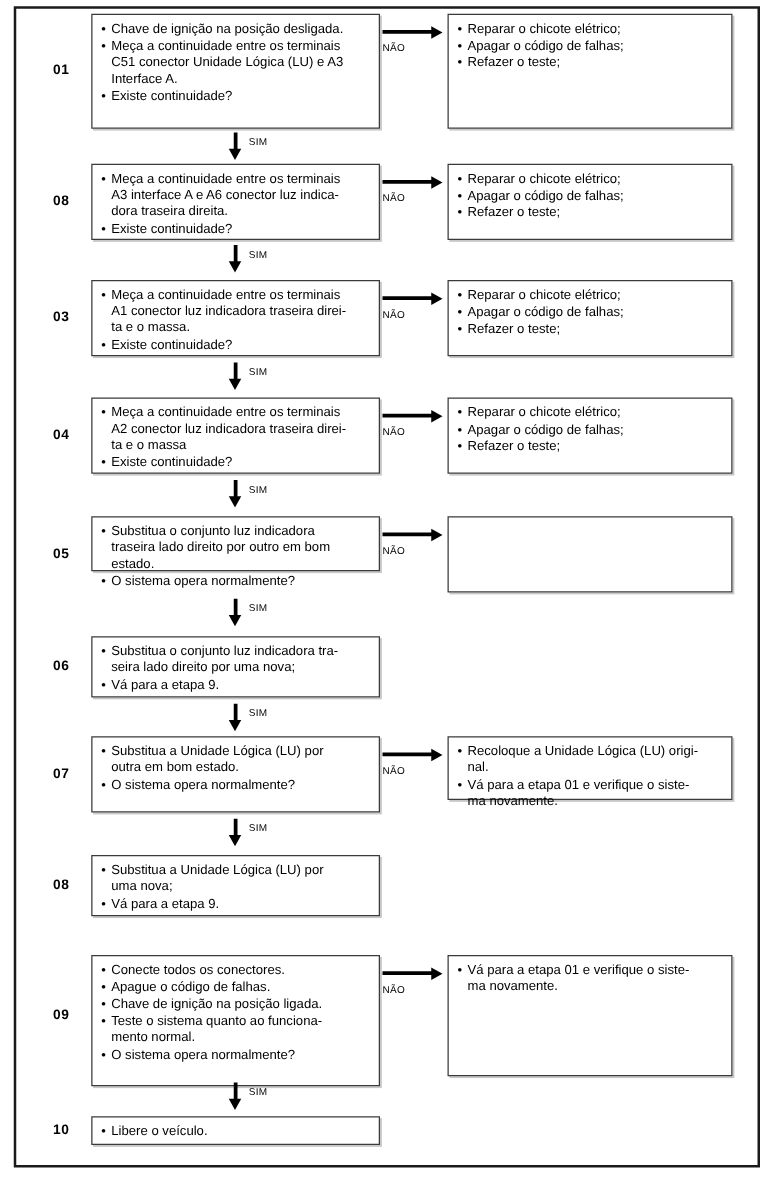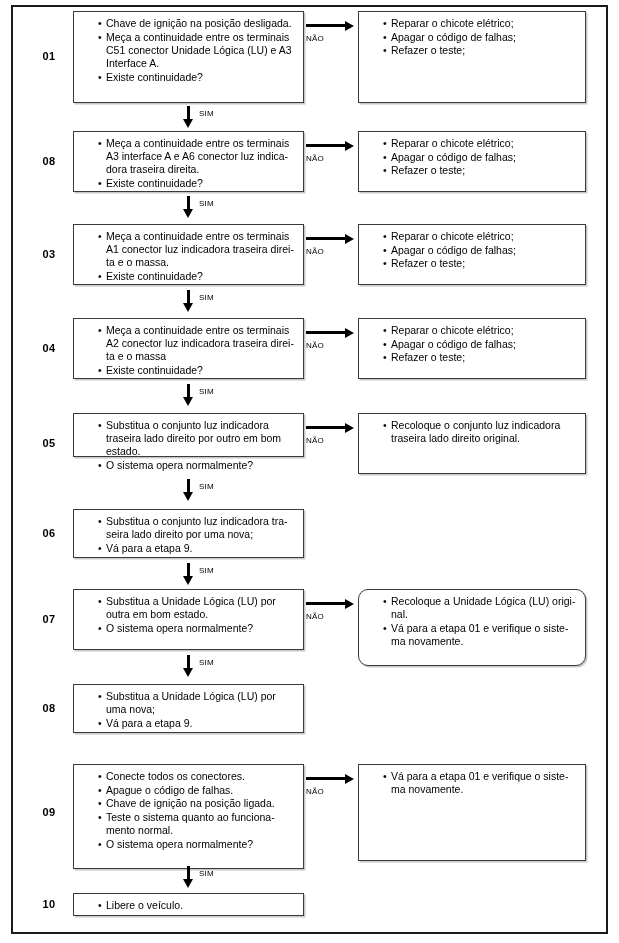--- a/index.html
+++ b/index.html
@@ -29,21 +29,20 @@
     font-size: 11px;
     font-weight: bold;
     color: #000;
     letter-spacing: 0.4px;
   }
   .box {
     position: absolute;
     border: 1.5px solid #3a3a3a;
     background: #ffffff;
     box-shadow: 1.5px 1.5px 0 0 #c8c8c8;
-    padding-left: 17px;
   }
   .box.left  { left: 73px; width: 231px; }
   .box.right { left: 358px; width: 228px; }
   .box ul {
     list-style: none;
     padding: 5px 6px 4px 7px;
     margin: 0;
   }
   .box li {
     position: relative;
@@ -234,22 +233,20 @@
         <div class="box left" style="top: 406px; left: 60px; height: 44px;">
           <ul>
             <li>Substitua o conjunto luz indicadora
 traseira lado direito por outro em bom
 estado.</li>
             <li>O sistema opera normalmente?</li>
           </ul>
         </div>
         <div class="box right" style="top: 406px; left: 345px; height: 61px;">
           <ul>
-            <li>Recoloque o conjunto luz indicadora
-traseira lado direito original.</li>
           </ul>
         </div>
         <div class="h-arrow" style="left: 293px; top: 416px;">
           <div class="shaft"></div>
           <div class="head"></div>
         </div>
         <div class="h-label" style="left: 293px; top: 429px;">NÃO</div>
         <div class="v-arrow" style="left: 170px; top: 472px; height: 22px;">
           <div class="shaft" style="height:14px"></div>
           <div class="head"></div>
@@ -269,21 +266,21 @@
         </div>
         <div class="v-label" style="left: 186px; top: 559px;">SIM</div>
         <div class="step-num" style="left: 21px; top: 605.5px;">07</div>
         <div class="box left" style="top: 582px; left: 60px; height: 61px;">
           <ul>
             <li>Substitua a Unidade Lógica (LU) por
 outra em bom estado.</li>
             <li>O sistema opera normalmente?</li>
           </ul>
         </div>
-        <div class="box right" style="top: 582px; left: 345px; height: 77px; border-radius: 10px;">
+        <div class="box right" style="top: 582px; left: 345px; height: 51px;">
           <ul>
             <li>Recoloque a Unidade Lógica (LU) origi-
 nal.</li>
             <li>Vá para a etapa 01 e verifique o siste-
 ma novamente.</li>
           </ul>
         </div>
         <div class="h-arrow" style="left: 293px; top: 592px;">
           <div class="shaft"></div>
           <div class="head"></div>

